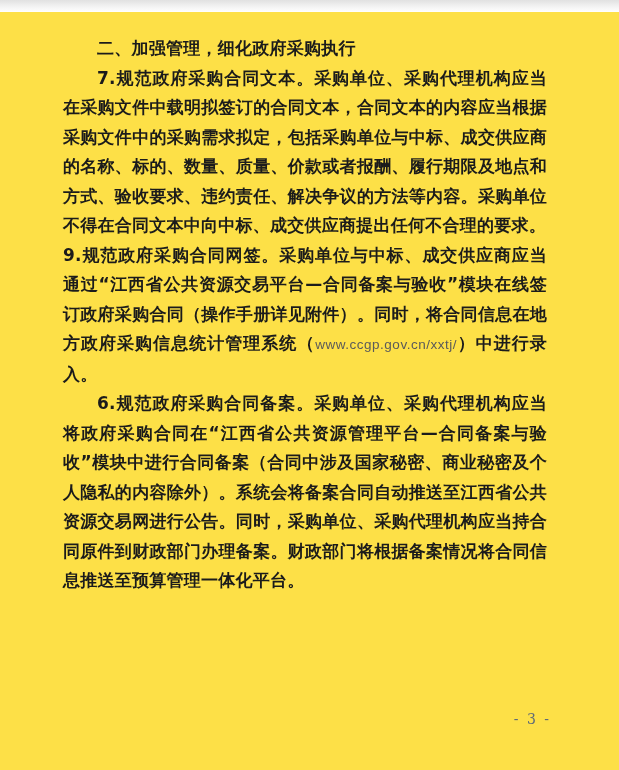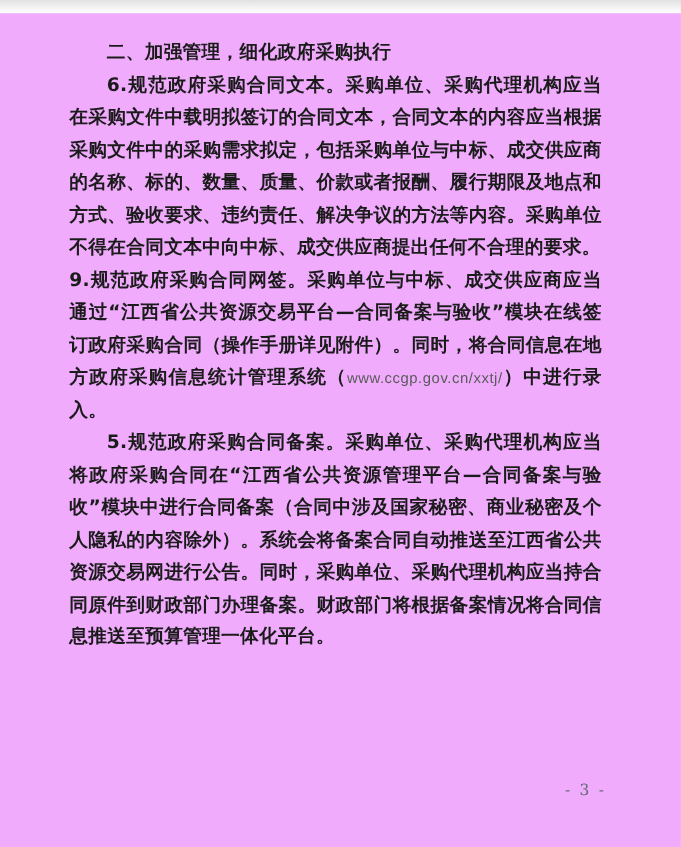--- a/index.html
+++ b/index.html
@@ -10,21 +10,21 @@
   body {
     width: 619px;
     height: 770px;
     overflow: hidden;
     font-family: "DejaVu Sans", sans-serif;
   }
   .page {
     position: relative;
     width: 619px;
     height: 770px;
-    background: #f0abfc;
+    background: #fde047;
   }
   
   .page-top-shade {
     position: absolute;
     top: 0; left: 0; right: 0;
     height: 12px;
     background: linear-gradient(to bottom, #e1e1e1 0%, #f3f3f3 55%, #ffffff 100%);
   }
   .content {
     position: absolute;
@@ -70,23 +70,23 @@
 </head>
 <body>
 
 <div class="page">
 
   <div class="page-top-shade"></div>
 
   <div class="content">
     <p class="heading">二、加强管理，细化政府采购执行</p>
 
-    <p class="para">6.规范政府采购合同文本。采购单位、采购代理机构应当在采购文件中载明拟签订的合同文本，合同文本的内容应当根据采购文件中的采购需求拟定，包括采购单位与中标、成交供应商的名称、标的、数量、质量、价款或者报酬、履行期限及地点和方式、验收要求、违约责任、解决争议的方法等内容。采购单位不得在合同文本中向中标、成交供应商提出任何不合理的要求。</p>
+    <p class="para">7.规范政府采购合同文本。采购单位、采购代理机构应当在采购文件中载明拟签订的合同文本，合同文本的内容应当根据采购文件中的采购需求拟定，包括采购单位与中标、成交供应商的名称、标的、数量、质量、价款或者报酬、履行期限及地点和方式、验收要求、违约责任、解决争议的方法等内容。采购单位不得在合同文本中向中标、成交供应商提出任何不合理的要求。</p>
 
     <p class="para no-indent"><span>9.规范政府采购合同网签。采购单位与中标、成交供应商应当通过“江西省公共资源交易平台—合同备案与验收”模块在线签订政府采购合同（操作手册详见附件）。同时，将合同信息在地方政府采购信息统计管理系统（</span><span class="url">www.ccgp.gov.cn/xxtj/</span><span>）中进行录入。</span></p>
 
-    <p class="para">5.规范政府采购合同备案。采购单位、采购代理机构应当将政府采购合同在“江西省公共资源管理平台—合同备案与验收”模块中进行合同备案（合同中涉及国家秘密、商业秘密及个人隐私的内容除外）。系统会将备案合同自动推送至江西省公共资源交易网进行公告。同时，采购单位、采购代理机构应当持合同原件到财政部门办理备案。财政部门将根据备案情况将合同信息推送至预算管理一体化平台。</p>
+    <p class="para">6.规范政府采购合同备案。采购单位、采购代理机构应当将政府采购合同在“江西省公共资源管理平台—合同备案与验收”模块中进行合同备案（合同中涉及国家秘密、商业秘密及个人隐私的内容除外）。系统会将备案合同自动推送至江西省公共资源交易网进行公告。同时，采购单位、采购代理机构应当持合同原件到财政部门办理备案。财政部门将根据备案情况将合同信息推送至预算管理一体化平台。</p>
 
   </div>
 
   <div class="page-number">- 3 -</div>
 
 </div>
 
 </body></html>

